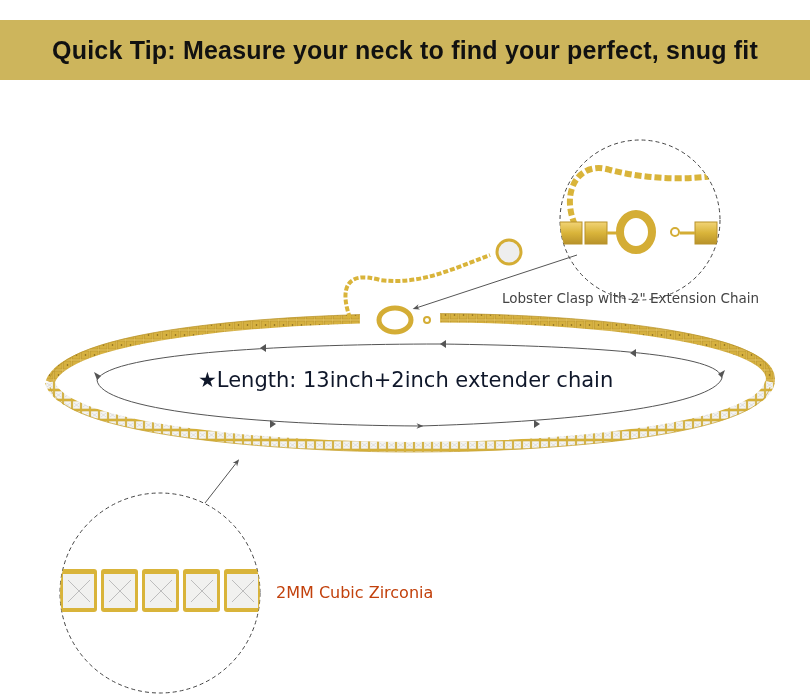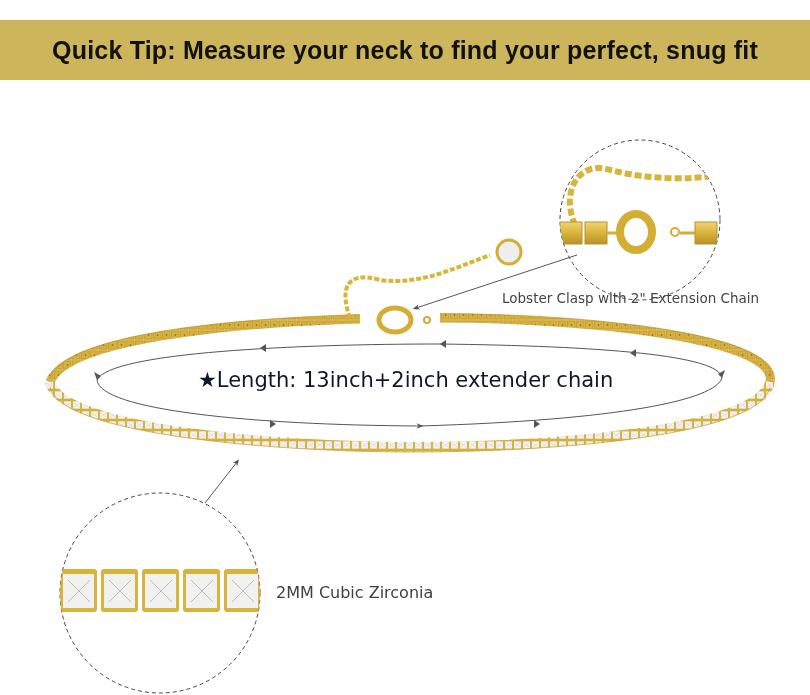--- a/index.html
+++ b/index.html
@@ -3,21 +3,21 @@
 <meta charset="utf-8">
 <style>
   html,body{margin:0;padding:0;background:#fff;}
   body{width:810px;height:695px;position:relative;overflow:hidden;font-family:"DejaVu Sans","Liberation Sans",sans-serif;}
   .banner{position:absolute;left:0;top:0;width:810px;height:60px;background:#cdb55c;display:flex;align-items:center;justify-content:center;margin-top:20px;}
   .banner-text{font-family:"Liberation Sans",sans-serif;font-weight:bold;font-size:25px;color:#111;letter-spacing:0.2px;}
   .art{position:absolute;left:0;top:0;width:810px;height:695px;}
   .label{position:absolute;color:#444;white-space:nowrap;}
   .lbl-clasp{left:502px;top:290px;font-size:13.5px;}
   .lbl-length{left:198px;top:368px;font-size:21px;color:#0f172a;}
-  .lbl-cz{left:276px;top:583px;font-size:16px;color:#404040;}
+  .lbl-cz{left:276px;top:583px;font-size:16px;color:#c2410c;}
 </style>
 </head>
 <body>
 
 <div class="banner">
   <span class="banner-text">Quick Tip: Measure your neck to find your perfect, snug fit</span>
 </div>
 
 <svg class="art" viewBox="0 0 810 695" xmlns="http://www.w3.org/2000/svg">
   <defs>

